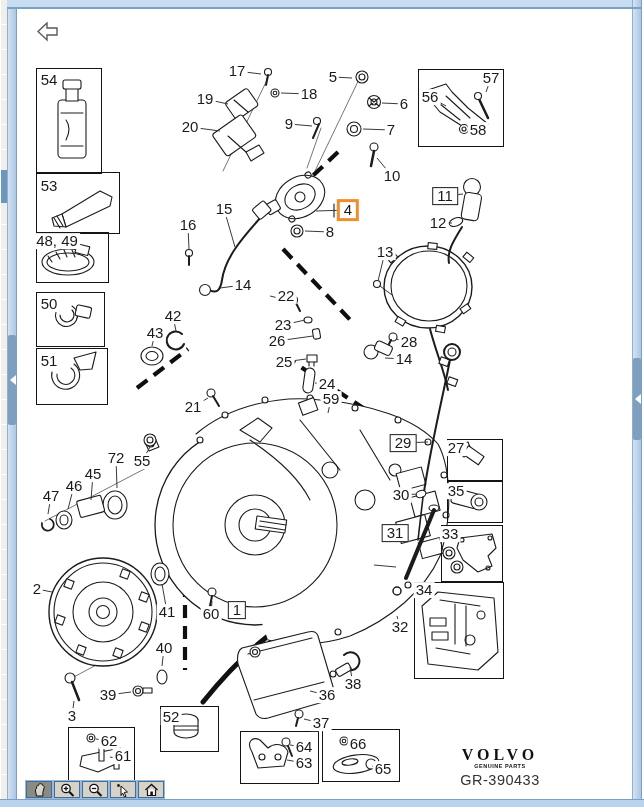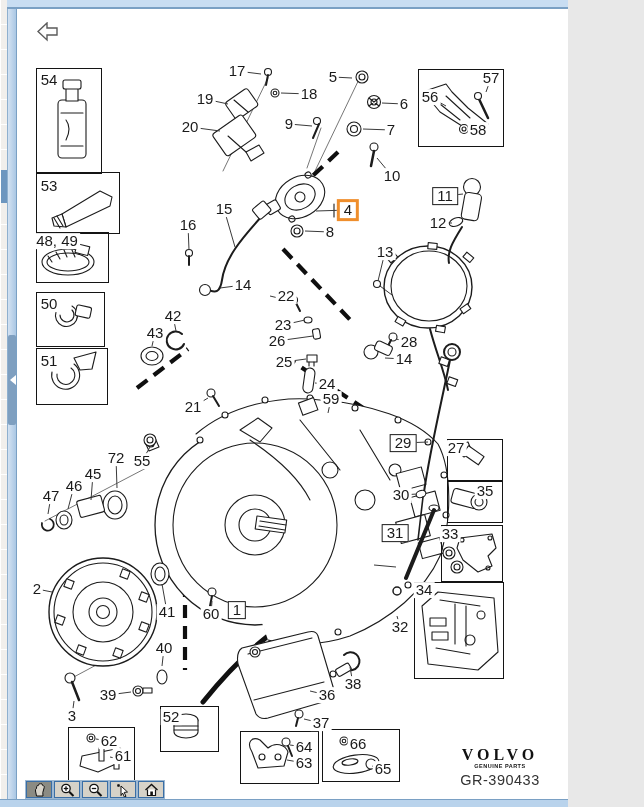--- a/index.html
+++ b/index.html
@@ -1,17 +1,17 @@
 <!DOCTYPE html>
 <html><head>
 <meta charset="utf-8">
 <style>
   html,body{margin:0;padding:0;background:#e8e8e8;}
-  #screen{position:relative;width:548px;height:807px;background:#fff;overflow:hidden;
-          font-family:"Liberation Sans","DejaVu Sans",sans-serif;padding-left:20px;}
+  #screen{position:relative;width:644px;height:807px;background:#fff;overflow:hidden;
+          font-family:"Liberation Sans","DejaVu Sans",sans-serif;}
   
   #left-edge{position:absolute;left:0;top:0;width:7px;height:807px;background:#fff;}
   #left-edge .rows{position:absolute;left:1px;top:0;width:6px;height:807px;
       background:repeating-linear-gradient(to bottom,#f1efec 0 24px,#ffffff 24px 25px);}
   #left-edge .sel{position:absolute;left:1px;top:170px;width:6px;height:33px;background:#6d96bf;}
   
   .vsplit{position:absolute;top:0;height:807px;width:10px;
       background:linear-gradient(to right,#d3e2f2,#aac7e4);border-left:1px solid #8fb0cf;border-right:1px solid #7aa0c4;box-sizing:border-box;}
   #split-left{left:7px;}
   #split-right{left:632px;}
@@ -466,21 +466,21 @@
       <div class="callout plain" style="left: 327px; top: 695px;">36</div>
       <div class="callout plain" style="left: 321px; top: 723px;">37</div>
       <div class="callout plain" style="left: 171px; top: 717px;">52</div>
       <div class="callout plain" style="left: 109px; top: 741px;">62</div>
       <div class="callout plain" style="left: 123px; top: 756px;">61</div>
       <div class="callout plain" style="left: 304px; top: 747px;">64</div>
       <div class="callout plain" style="left: 304px; top: 763px;">63</div>
       <div class="callout plain" style="left: 358px; top: 744px;">66</div>
       <div class="callout plain" style="left: 383px; top: 769px;">65</div>
       <div class="callout plain" style="left: 456px; top: 448px;">27</div>
-      <div class="callout plain" style="left: 456px; top: 491px; margin-left: 29px;">35</div>
+      <div class="callout plain" style="left: 456px; top: 491px;">35</div>
       <div class="callout plain" style="left: 450px; top: 534px;">33</div>
       <div class="callout plain" style="left: 424px; top: 590px;">34</div>
       <div class="callout plain" style="left: 49px; top: 304px;">50</div>
       <div class="callout plain" style="left: 49px; top: 361px;">51</div>
       <div class="callout plain" style="left: 57px; top: 241px;">48, 49</div>
       <div class="callout plain" style="left: 49px; top: 186px;">53</div>
       <div class="callout plain" style="left: 49px; top: 80px;">54</div>
     </div>
 
   <div id="back-btn" title="">

